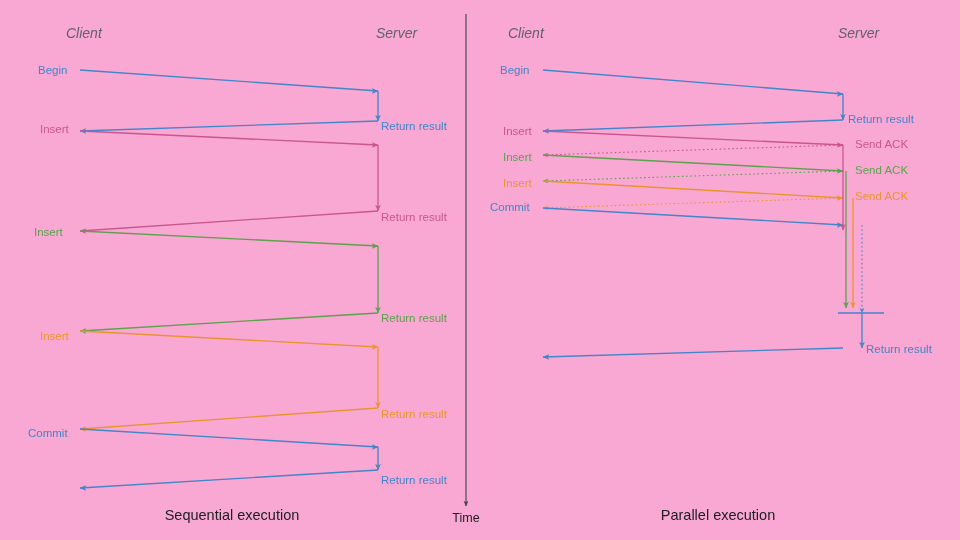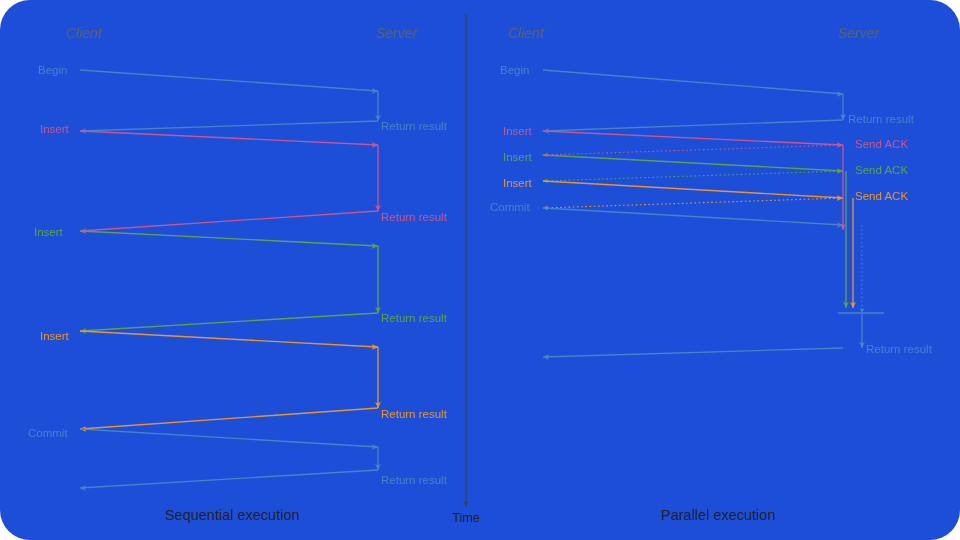--- a/index.html
+++ b/index.html
@@ -4,24 +4,23 @@
 <style>
   html, body {
     margin: 0;
     padding: 0;
     background: #ffffff;
   }
   #canvas {
     position: relative;
     width: 960px;
     height: 540px;
-    background: #1d4ed8;
+    background: #f9a8d4;
     overflow: hidden;
     font-family: "Liberation Sans", sans-serif;
-    border-radius: 30px;
   }
   svg.diagram {
     position: absolute;
     left: 0;
     top: 0;
     width: 960px;
     height: 540px;
   }
   .role-label {
     font-family: "Liberation Sans", sans-serif;

